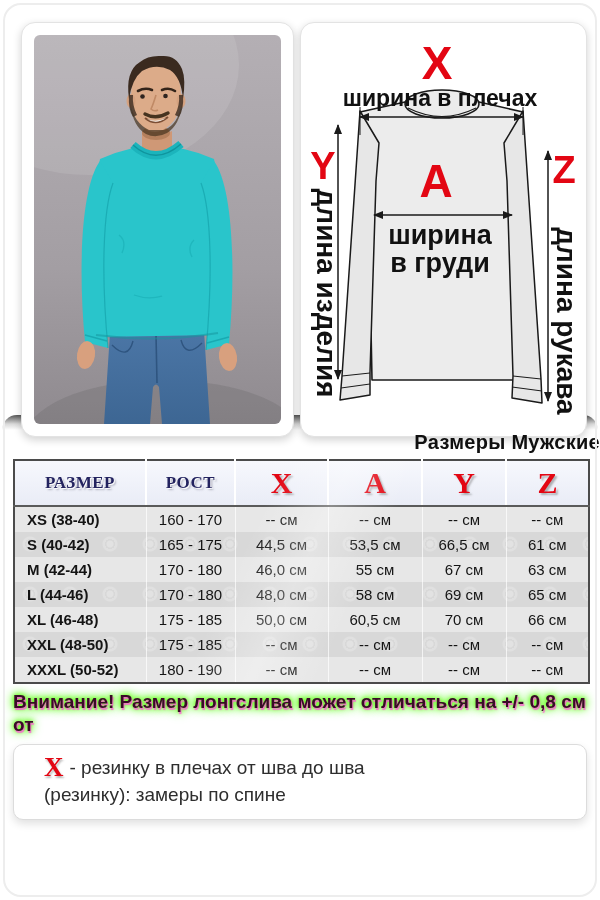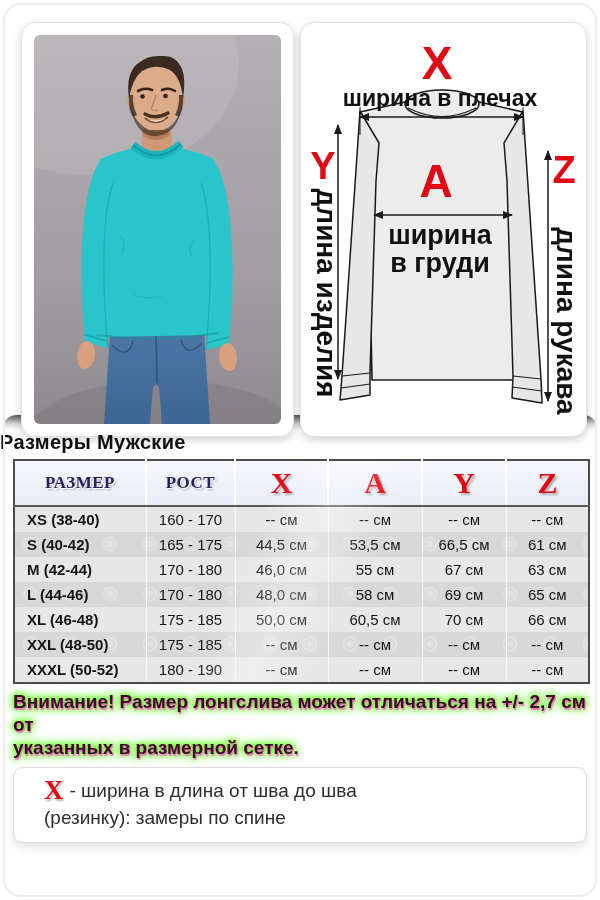--- a/index.html
+++ b/index.html
@@ -13,21 +13,21 @@
   .cards-row{display:flex;align-items:stretch;gap:6px;padding:22px 13px 0 21px;height:415px;box-sizing:border-box;}
   .card{background:#fff;border:1px solid #e3e3e3;border-radius:14px;box-shadow:0 3px 8px rgba(0,0,0,0.18);box-sizing:border-box;}
   .photo-card{width:273px;height:415px;padding:12px;}
   .photo-card svg{width:100%;height:100%;display:block;border-radius:6px;}
   .diagram-card{width:287px;height:415px;padding:8px;}
   .diagram-card svg{width:100%;height:100%;display:block;}
 
   
   .divider-shadow{height:15px;margin:0 2px;border-radius:16px 16px 0 0;
     background:linear-gradient(to bottom,#555 0%,#8d8d8d 25%,#d9d9d9 60%,#ffffff 100%);}
-  .section-title{text-align:left;font-size:20px;font-weight:bold;color:#101010;margin:1px 0 5px;letter-spacing:.3px;}
+  .section-title{text-align:right;font-size:20px;font-weight:bold;color:#101010;margin:1px 0 5px;letter-spacing:.3px;}
 
   
   .table-wrap{position:relative;width:575px;margin-left:13px;}
   .table-wrap::after{content:"";position:absolute;inset:2px;pointer-events:none;
     background:linear-gradient(115deg,transparent 40%,rgba(255,255,255,.30) 50%,transparent 60%);}
   table.size-table{width:575px;border-collapse:collapse;border:2px solid #4b4b4b;table-layout:fixed;background:#e6e6e6;}
   thead th{height:44px;background:linear-gradient(#f7f8fd,#e9ecf6);border-bottom:2px solid #5a5a5a;
     border-left:2px solid #ffffff;vertical-align:middle;text-align:center;padding:0;}
   thead th:first-child{border-left:none;}
   th.plain{font-family:"Liberation Serif",serif;font-size:17px;font-weight:bold;letter-spacing:.5px;
@@ -245,22 +245,21 @@
           <td>-- см</td>
           <td>-- см</td>
           <td>-- см</td>
           <td>-- см</td>
         </tr>
       </tbody>
   </table>
 </div>
 
 <div class="warning">
-  <div>Внимание! Размер лонгслива может отличаться на +/- 2,7 см от</div>
-  <div>указанных в размерной сетке.</div>
+  <div>Внимание! Размер лонгслива может отличаться на +/- 0,8 см от</div>
 </div>
 
 <div class="legend-card">
   <div>
-      <div class="legend-item"><span class="legend-letter">X</span><span>- ширина в длина от шва до шва</span></div>
+      <div class="legend-item"><span class="legend-letter">X</span><span>- резинку в плечах от шва до шва</span></div>
       <div class="legend-cont">(резинку): замеры по спине</div>
     </div>
 </div>
 
 </body></html>

